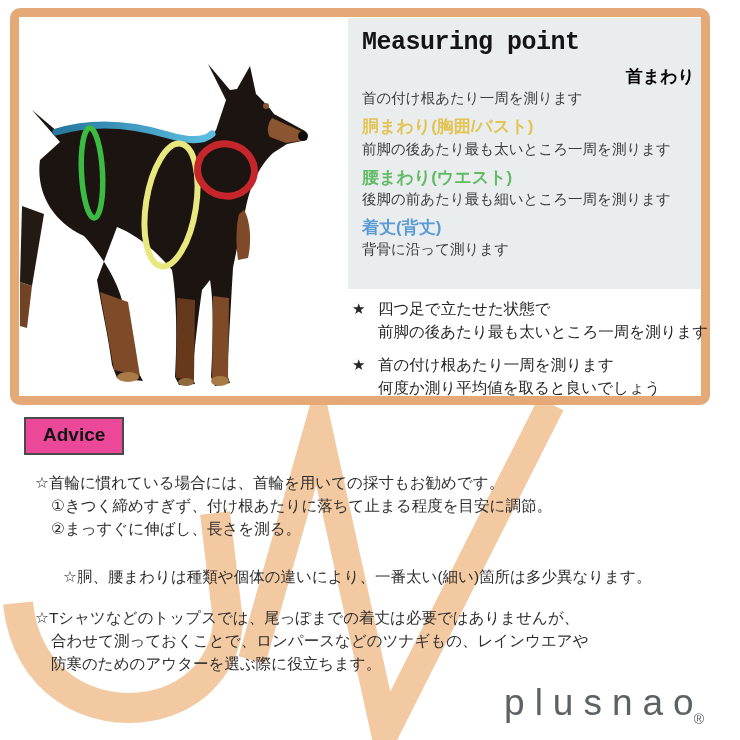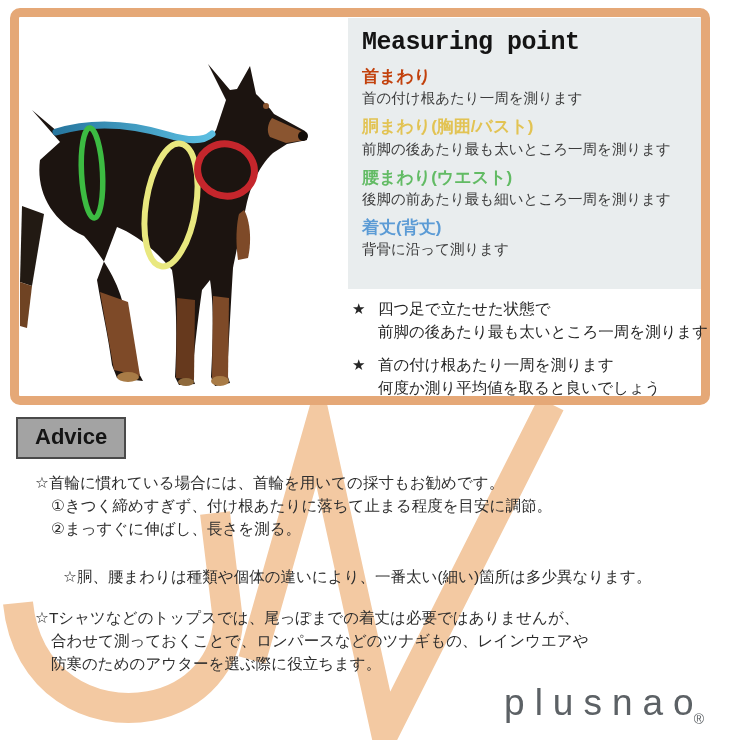--- a/index.html
+++ b/index.html
@@ -21,23 +21,23 @@
   .panel-title{font-size:25px;font-weight:700;color:#141414;margin:2px 0 9px 2px;letter-spacing:-0.5px;font-family:Liberation Mono, monospace;}
   .sec{margin-bottom:7px;}
   .sec-head{font-size:17px;font-weight:700;margin:0 0 1px 2px;line-height:1.25;}
   .sec-line{font-size:14.5px;color:#3c3c3c;margin-left:2px;line-height:1.45;}
   .notes{position:absolute;left:352px;top:297px;width:354px;z-index:2;}
   .note{display:flex;font-size:15.5px;color:#262626;line-height:23px;margin-bottom:10px;}
   .note-star{width:26px;flex:0 0 26px;font-size:15px;}
   
   .watermark{position:absolute;left:0;top:395px;width:600px;height:345px;z-index:0;}
   .advice-box{
-    position:absolute;left:16px;top:417px;z-index:2;background:#a3a3a3;
+    position:absolute;left:24px;top:417px;z-index:2;background:#ec4899;
     border:2px solid #4a4a4a;padding:5px 17px 7px;
-    font-size:22px;font-weight:700;color:#141414;
+    font-size:19px;font-weight:700;color:#141414;
   }
   .advice-text{position:absolute;left:35px;top:471px;width:695px;z-index:2;
     font-size:15.5px;color:#2e2e2e;line-height:23px;}
   .adv-item{margin:0 0 25px 0;}
   .adv-item:nth-child(2){margin-bottom:18px;margin-left:28px;}
   .adv-line{white-space:nowrap;}
   .adv-line.indent{padding-left:16px;}
   .brand{
     position:absolute;right:26px;top:682px;z-index:2;
     font-size:37px;font-weight:400;color:#5c6165;letter-spacing:10px;
@@ -110,21 +110,21 @@
   </g>
   <g transform="translate(206,130) rotate(12)">
     <ellipse rx="28.5" ry="26" fill="none" stroke-width="7" stroke="#c5262c"></ellipse>
   </g>
 </svg>
 
 <div class="panel">
   <div class="panel-title" data-bind="measuring.title">Measuring point</div>
 
   <div class="sec">
-    <div class="sec-head" data-bind="measuring.sections.0.heading" data-bind-color="measuring.sections.0.color" style="color: #c2410c;">首まわり</div>
+    <div class="sec-head" data-bind="measuring.sections.0.heading" data-bind-color="measuring.sections.0.color" style="color: #000000; text-align: right;">首まわり</div>
     <div class="sec-line" data-bind="measuring.sections.0.lines.0">首の付け根あたり一周を測ります</div>
   </div>
 
   <div class="sec">
     <div class="sec-head" data-bind="measuring.sections.1.heading" data-bind-color="measuring.sections.1.color" style="color: rgb(226, 195, 83);">胴まわり(胸囲/バスト)</div>
     <div class="sec-line" data-bind="measuring.sections.1.lines.0">前脚の後あたり最も太いところ一周を測ります</div>
   </div>
 
   <div class="sec">
     <div class="sec-head" data-bind="measuring.sections.2.heading" data-bind-color="measuring.sections.2.color" style="color: rgb(98, 187, 100);">腰まわり(ウエスト)</div>

